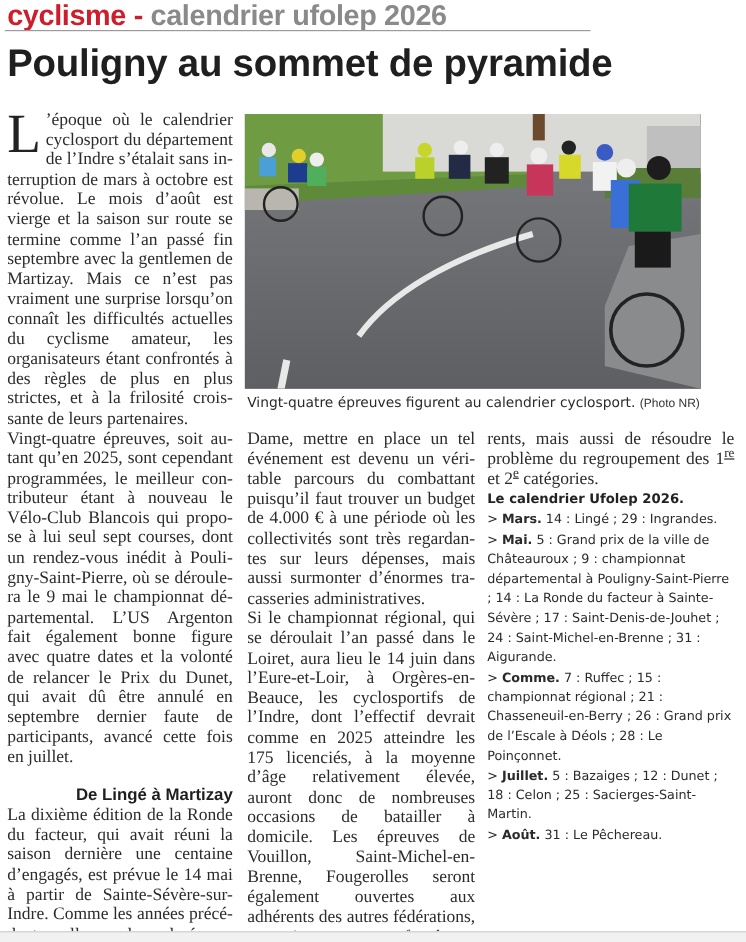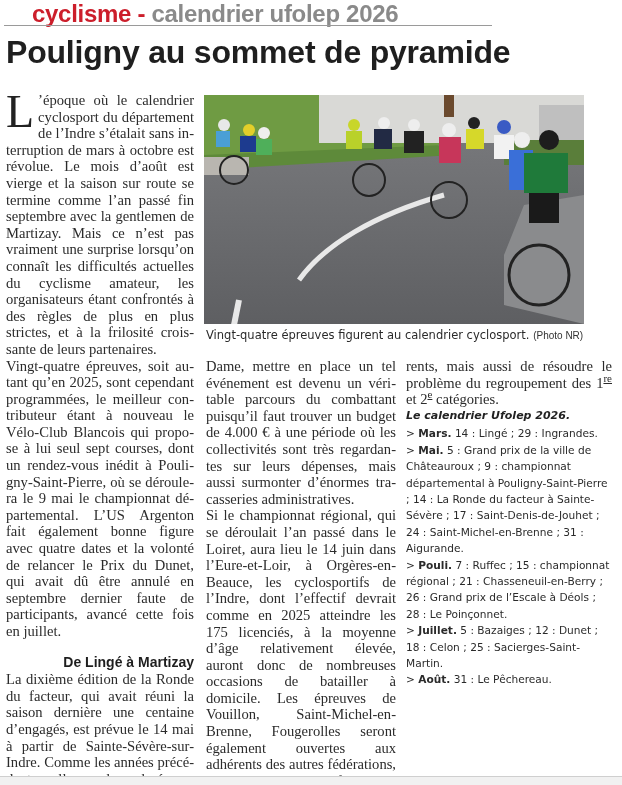--- a/index.html
+++ b/index.html
@@ -1,33 +1,33 @@
 <!DOCTYPE html>
 <html><head>
 <meta charset="utf-8">
 <style>
   html, body { margin:0; padding:0; }
   body { width:622px; height:785px; background:#fff; position:relative; overflow:hidden; font-family:"DejaVu Serif", serif; color:#2a2a2a; }
   .kicker { position:absolute; left:6px; top:0; font-family:"Liberation Sans", sans-serif; font-weight:bold; font-size:24px; letter-spacing:-0.3px; white-space:nowrap; }
-  .kicker .cat { color:#cc1e2b;margin-left:26px; }
+  .kicker .cat { color:#cc1e2b; }
   .kicker .sub { color:#8a8a8a; }
   .kicker-rule { position:absolute; left:4px; top:25px; width:488px; height:1px; background:#9a9a9a; }
   .headline { position:absolute; left:6px; top:34px; font-family:"Liberation Sans", sans-serif; font-weight:bold; font-size:32px; color:#1f1f1f; white-space:nowrap; letter-spacing:-0.2px; }
   .col { position:absolute; font-family:"Liberation Serif", serif; font-size:14.6px; line-height:16.6px; text-align:justify; color:#2b2b2b; hyphens:manual; }
   .col p { margin:0; }
   .col1 { left:6px; top:92px; width:188px; }
   .col2 { left:206px; top:358px; width:190px; }
   .col3 { left:406px; top:358px; width:206px; }
   .dropcap { float:left; font-size:46px; line-height:36px; margin:2px 4px 0 0; font-family:"Liberation Serif", serif; color:#222; }
   .subhead { font-family:"Liberation Sans", sans-serif; font-weight:bold; font-size:14px; margin:14px 0 1px 0; color:#1e1e1e; text-align:right; }
   .photo { position:absolute; left:204px; top:95px; width:380px; height:229px; overflow:hidden; background:#6d6e70; }
   .caption { position:absolute; left:206px; top:328px; font-family:"DejaVu Sans", sans-serif; font-size:11.5px; color:#2a2a2a; white-space:nowrap; }
   .caption .credit { font-family:"Liberation Sans", sans-serif; font-size:10px; color:#333; }
   .byline { font-family:"DejaVu Sans", sans-serif; font-size:12.5px; text-align:center; margin:14px 0 14px 0; color:#222; }
-  .cal-title { font-family:"DejaVu Sans", sans-serif; font-weight:bold; font-size:11px; margin:0 0 1px 0; color:#222; text-align:left;font-style:italic; }
+  .cal-title { font-family:"DejaVu Sans", sans-serif; font-weight:bold; font-size:11px; margin:0 0 1px 0; color:#222; text-align:left; }
   .cal { font-family:"DejaVu Sans", sans-serif; font-size:10.6px; line-height:16.4px; text-align:left; color:#2a2a2a; }
   .cal .m { font-weight:bold; }
   .cal .row { margin:0; }
   .bottom-bar { position:absolute; left:0; top:776px; width:622px; height:9px; background:#f1f1f1; border-top:1px solid #cfcfcf; }
   sup { font-size:11px; line-height:0;text-decoration:underline; }
 </style>
 </head>
 <body>
 
 <div class="kicker">
@@ -107,20 +107,20 @@
 
 <div class="col col3">
   <p>
     <span id="p4tail">rents, mais aussi de résoudre le problème du regroupement des </span>
     <span>1</span><sup>re</sup><span> et </span><span>2</span><sup>e</sup><span> catégories.</span>
   </p>
   <div class="cal-title">Le calendrier Ufolep 2026.</div>
   <div class="cal">
     <p class="row">&gt; <span class="m">Mars.</span> <span>14 : Lingé ; 29 : Ingrandes.</span></p>
     <p class="row">&gt; <span class="m">Mai.</span> <span>5 : Grand prix de la ville de Châteauroux ; 9 : championnat départemental à Pouligny-Saint-Pierre ; 14 : La Ronde du facteur à Sainte-Sévère ; 17 : Saint-Denis-de-Jouhet ; 24 : Saint-Michel-en-Brenne ; 31 : Aigurande.</span></p>
-    <p class="row">&gt; <span class="m">Pouli.</span> <span>7 : Ruffec ; 15 : championnat régional ; 21 : Chasseneuil-en-Berry ; 26 : Grand prix de l’Escale à Déols ; 28 : Le Poinçonnet.</span></p>
+    <p class="row">&gt; <span class="m">Comme.</span> <span>7 : Ruffec ; 15 : championnat régional ; 21 : Chasseneuil-en-Berry ; 26 : Grand prix de l’Escale à Déols ; 28 : Le Poinçonnet.</span></p>
     <p class="row">&gt; <span class="m">Juillet.</span> <span>5 : Bazaiges ; 12 : Dunet ; 18 : Celon ; 25 : Sacierges-Saint-Martin.</span></p>
     <p class="row">&gt; <span class="m">Août.</span> <span>31 : Le Pêchereau.</span></p>
 
   </div>
 </div>
 
 <div class="bottom-bar"></div>
 
 </body></html>

